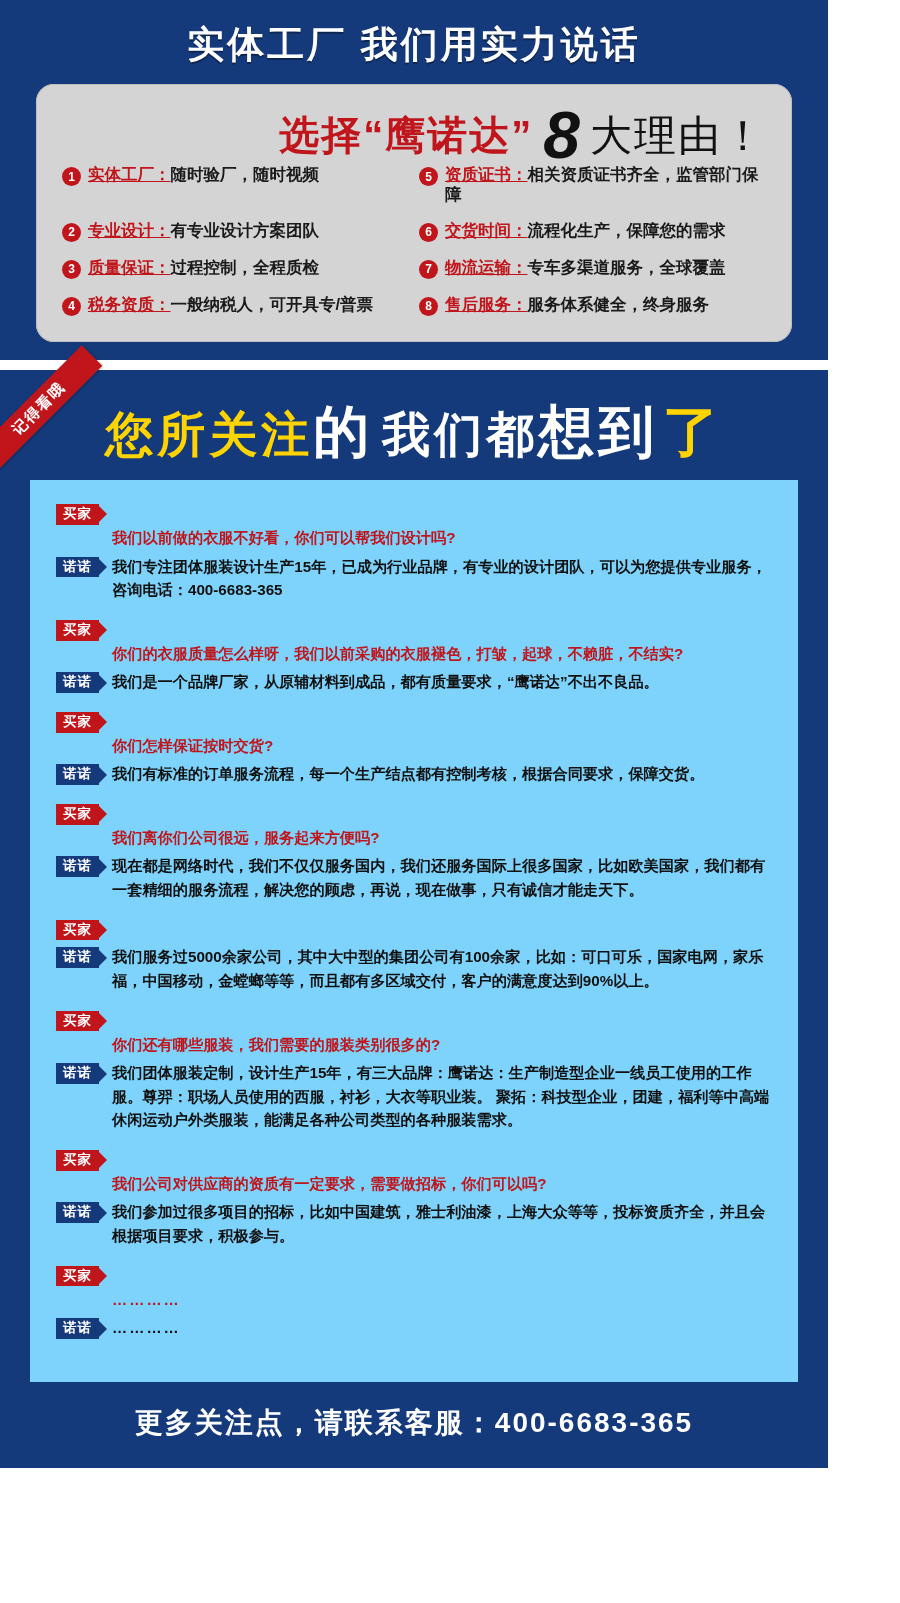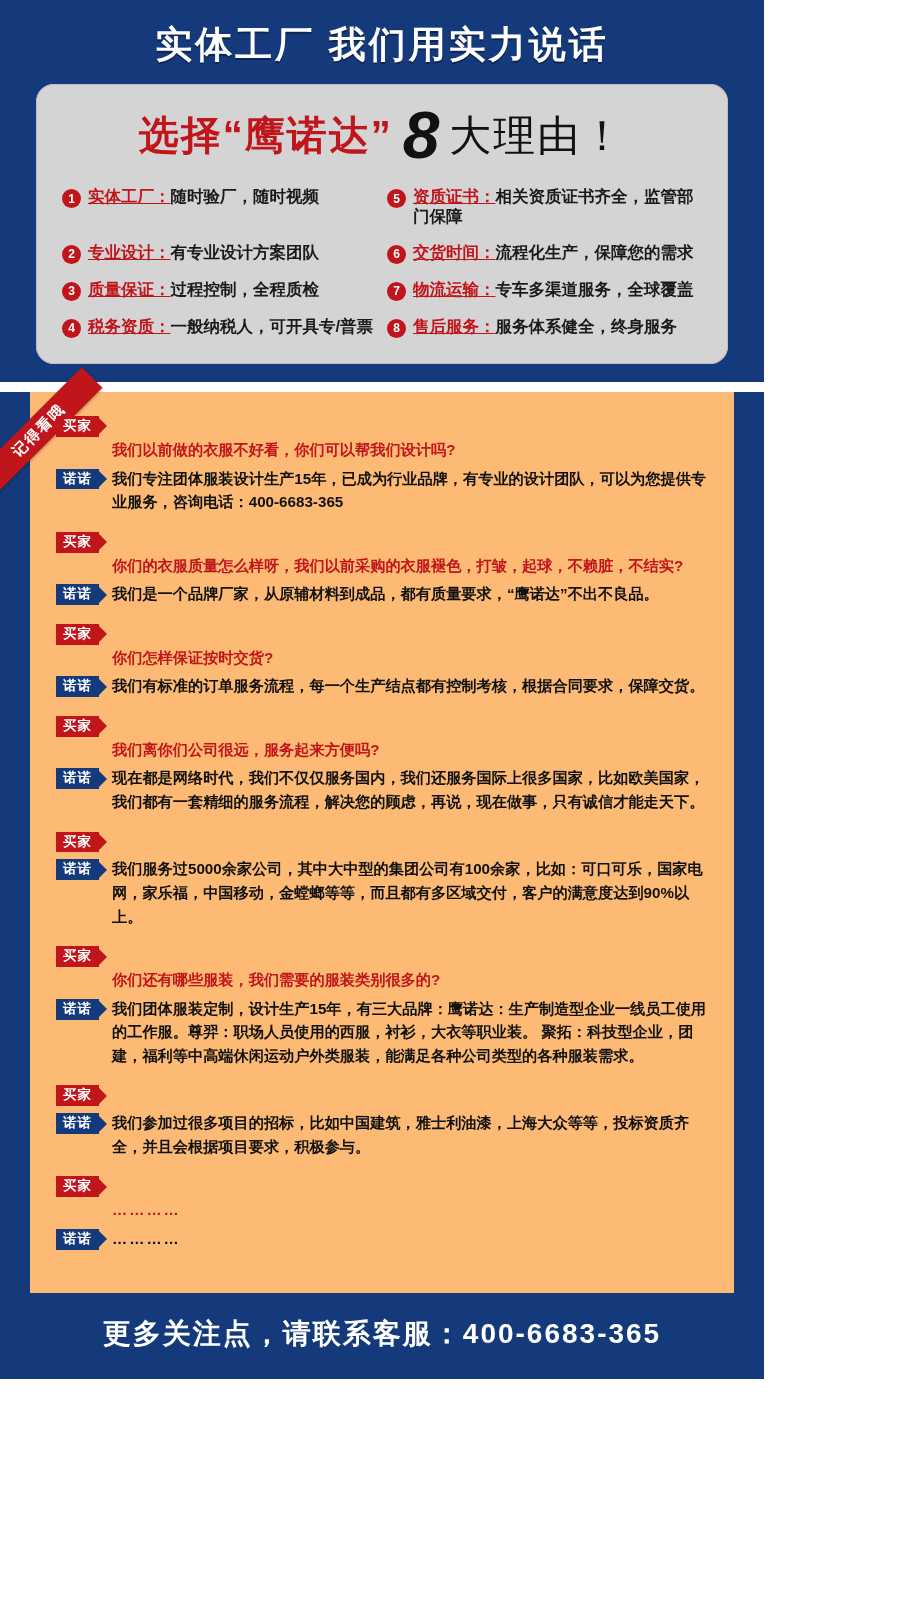--- a/index.html
+++ b/index.html
@@ -6,21 +6,21 @@
     margin: 0;
     padding: 0;
     background: #ffffff;
   }
   body {
     width: 900px;
     font-family: "Liberation Sans", "DejaVu Sans", sans-serif;
     -webkit-font-smoothing: antialiased;
   }
   .page {
-    width: 764px;
+    width: 828px;
     height: 1603px;
     position: relative;
     overflow: hidden;
     background: #ffffff;
   }
 
   
   .top-section {
     background: #143a7b;
     padding: 14px 0 18px 0;
@@ -38,23 +38,22 @@
   .reasons-card {
     margin: 0 36px;
     background: #d4d4d4;
     border-radius: 18px;
     padding: 22px 26px 26px 26px;
     box-shadow: inset 0 0 0 1px #bdbdbd;
   }
   .reasons-title {
     display: flex;
     align-items: center;
-    justify-content: center;
+    justify-content: flex-end;
     gap: 6px;
-    margin-bottom: 22px;
     white-space: nowrap;
   }
   .rt-red {
     color: #c0151b;
     font-size: 40px;
     font-weight: bold;
     letter-spacing: 2px;
   }
   .rt-eight {
     color: #111111;
@@ -162,21 +161,21 @@
     letter-spacing: 4px;
   }
   .qh-yellow-big {
     color: #ffd400;
     font-size: 56px;
     letter-spacing: 4px;
   }
 
   .qa-card {
     margin: 0 30px;
-    background: #fdba74;
+    background: #7dd3fc;
     padding: 22px 26px 26px 26px;
   }
   .qa-block {
     margin-bottom: 16px;
   }
   .qa-row {
     display: flex;
     align-items: flex-start;
     margin-bottom: 5px;
   }
@@ -279,20 +278,23 @@
         </div>
       </div>
     </div>
   </div>
 
   <div class="white-gap"></div>
 
   <div class="qa-section">
     <div class="ribbon">记得看哦</div>
 
+    <div class="qa-heading">
+      <span class="qh-yellow">您所关注</span><span class="qh-white-big">的</span>&nbsp;&nbsp;<span class="qh-white">我们都</span><span class="qh-white-big">想到</span>&nbsp;<span class="qh-yellow-big">了</span>
+    </div>
 
     <div class="qa-card">
 
       <div class="qa-block">
         <div class="qa-row">
           <span class="tag tag-buyer">买家</span>
           <span class="qa-text q-text">我们以前做的衣服不好看，你们可以帮我们设计吗?</span>
         </div>
         <div class="qa-row">
           <span class="tag tag-seller">诺诺</span>
@@ -350,20 +352,21 @@
         </div>
         <div class="qa-row">
           <span class="tag tag-seller">诺诺</span>
           <span class="qa-text a-text">我们团体服装定制，设计生产15年，有三大品牌：鹰诺达：生产制造型企业一线员工使用的工作服。尊羿：职场人员使用的西服，衬衫，大衣等职业装。 聚拓：科技型企业，团建，福利等中高端休闲运动户外类服装，能满足各种公司类型的各种服装需求。</span>
         </div>
       </div>
 
       <div class="qa-block">
         <div class="qa-row">
           <span class="tag tag-buyer">买家</span>
+          <span class="qa-text q-text">我们公司对供应商的资质有一定要求，需要做招标，你们可以吗?</span>
         </div>
         <div class="qa-row">
           <span class="tag tag-seller">诺诺</span>
           <span class="qa-text a-text">我们参加过很多项目的招标，比如中国建筑，雅士利油漆，上海大众等等，投标资质齐全，并且会根据项目要求，积极参与。</span>
         </div>
       </div>
 
       <div class="qa-block">
         <div class="qa-row">
           <span class="tag tag-buyer">买家</span>

